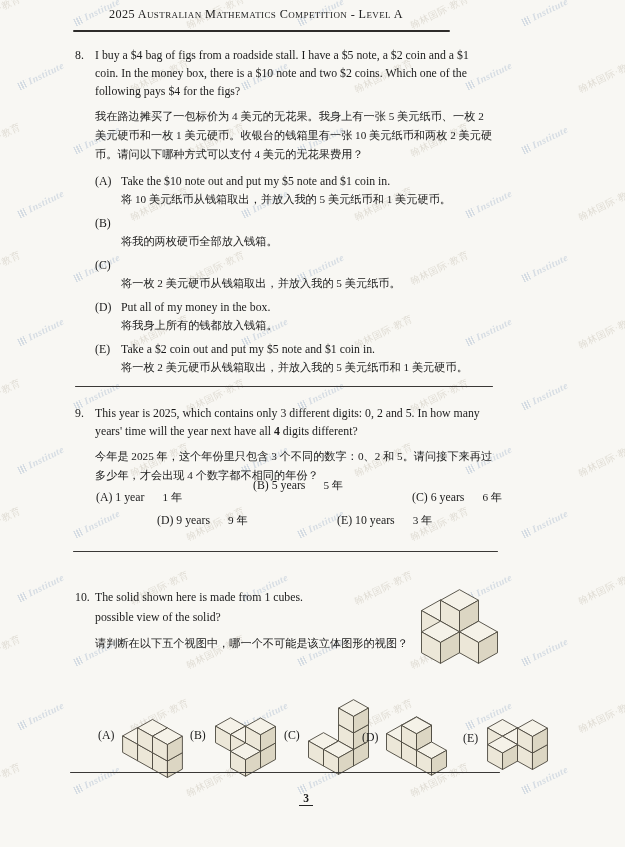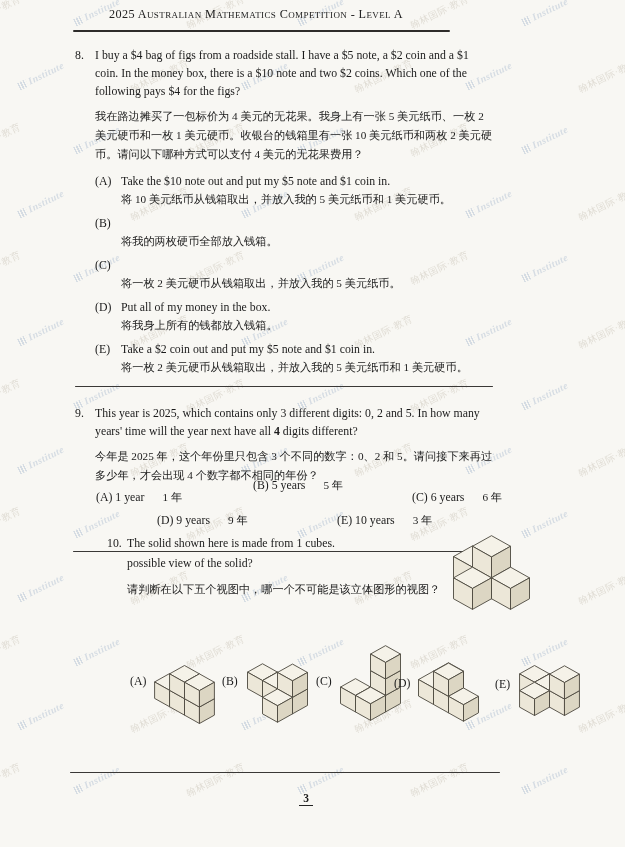--- a/index.html
+++ b/index.html
@@ -32,21 +32,21 @@
   .qbody{flex:1;}
   .line{white-space:nowrap;}
   .cn{font-size:11.2px;line-height:19px;}
   .cnblock{margin-top:7px;}
   .opts{margin-top:8px;}
   .opt{margin-top:5px;}
   .olabel{width:26px;flex:none;}
   .ozh{margin-left:26px;}
   #q8{top:46px;width:470px;}
   #q9{top:404px;width:475px;}
-  #q10{top:534px;width:480px;line-height:19.5px;margin-left:32px;}
+  #q10{top:588px;width:480px;line-height:19.5px;}
   .q9opt{position:absolute;white-space:nowrap;}
   .q9zh{margin-left:18px;}
   .q10opt-label{position:absolute;white-space:nowrap;}
   .fig{position:absolute;}
   .solid-fig{transform-origin:top left;}
   .pagenum{position:absolute;top:792px;left:0;width:612px;text-align:center;font-size:11.5px;font-weight:bold;}
   .pagenum span{border-bottom:1.3px solid #222;padding:0 4px 1px;}
 </style>
 </head>
 <body>

